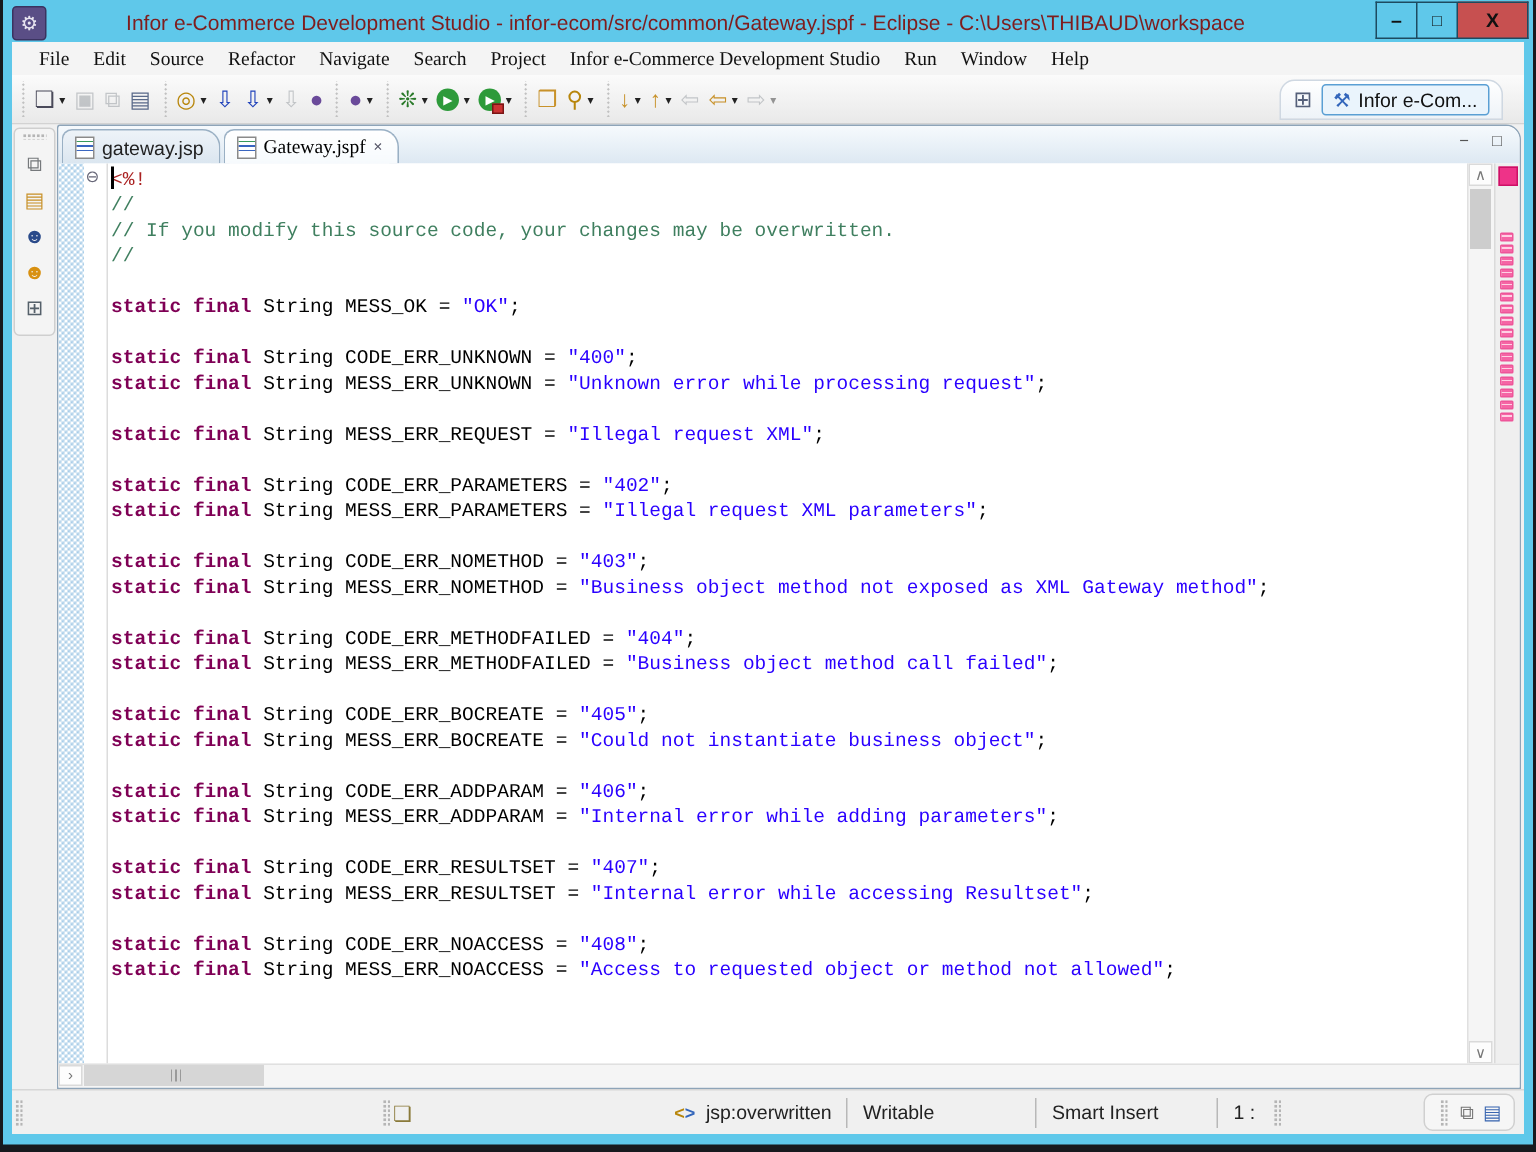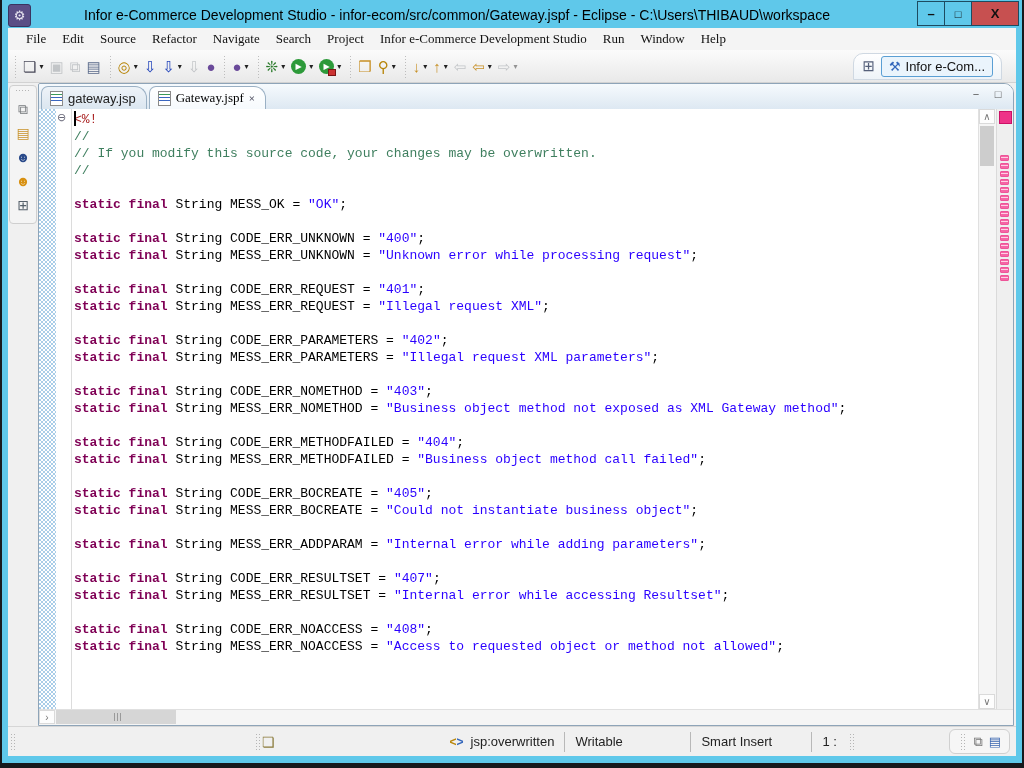--- a/index.html
+++ b/index.html
@@ -3,21 +3,21 @@
 <meta charset="utf-8">
 <style>
   html,body{margin:0;padding:0;}
   body{width:1024px;height:768px;overflow:hidden;font-family:"Liberation Sans",sans-serif;}
   .outer{position:relative;width:1024px;height:768px;background:#17191d;}
   .win{position:absolute;left:2px;top:0;right:2px;bottom:5px;background:#5fc8ea;}
   
   .titlebar{position:relative;height:30px;display:flex;align-items:center;}
   .app-icon{width:21px;height:21px;margin-left:6px;background:#5a4e86;border:1px solid #3a3360;border-radius:3px;
     display:flex;align-items:center;justify-content:center;color:#e8e4f0;font-size:13px;}
-  .title{position:absolute;left:0;right:110px;text-align:center;font-size:14px;color:#000000;white-space:nowrap;}
+  .title{position:absolute;left:0;right:110px;text-align:center;font-size:14px;color:#7f1d1d;white-space:nowrap;}
   .winbtns{position:absolute;right:3px;top:1px;display:flex;}
   .wb{height:23px;display:flex;align-items:center;justify-content:center;font-size:13px;font-weight:bold;
       color:#111;border:1px solid #1d4b60;background:#5fc8ea;}
   .wb.min{width:26px;border-right:none;}
   .wb.max{width:26px;font-size:11px;}
   .wb.close{width:46px;border-left:none;}
   
   .content{position:absolute;left:6px;top:28px;right:6px;bottom:7px;background:#f0f0f0;
     display:flex;flex-direction:column;}
   
@@ -284,35 +284,35 @@
                   <div class="code-line"><span class="tok-j">&lt;%!</span></div>
                   <div class="code-line"><span class="tok-c">//</span></div>
                   <div class="code-line"><span class="tok-c">// If you modify this source code, your changes may be overwritten.</span></div>
                   <div class="code-line"><span class="tok-c">//</span></div>
                   <div class="code-line"></div>
                   <div class="code-line"><span class="tok-k">static final</span><span class="tok-p"> String MESS_OK = </span><span class="tok-s">"OK"</span><span class="tok-p">;</span></div>
                   <div class="code-line"></div>
                   <div class="code-line"><span class="tok-k">static final</span><span class="tok-p"> String CODE_ERR_UNKNOWN = </span><span class="tok-s">"400"</span><span class="tok-p">;</span></div>
                   <div class="code-line"><span class="tok-k">static final</span><span class="tok-p"> String MESS_ERR_UNKNOWN = </span><span class="tok-s">"Unknown error while processing request"</span><span class="tok-p">;</span></div>
                   <div class="code-line"></div>
-                  <div class="code-line"><span class="tok-k">static final</span><span class="tok-p"> String CODE_ERR_REQUEST = </span><span class="tok-s">"401"</span><span class="tok-p">;</span></div>
                   <div class="code-line"><span class="tok-k">static final</span><span class="tok-p"> String MESS_ERR_REQUEST = </span><span class="tok-s">"Illegal request XML"</span><span class="tok-p">;</span></div>
                   <div class="code-line"></div>
                   <div class="code-line"><span class="tok-k">static final</span><span class="tok-p"> String CODE_ERR_PARAMETERS = </span><span class="tok-s">"402"</span><span class="tok-p">;</span></div>
                   <div class="code-line"><span class="tok-k">static final</span><span class="tok-p"> String MESS_ERR_PARAMETERS = </span><span class="tok-s">"Illegal request XML parameters"</span><span class="tok-p">;</span></div>
                   <div class="code-line"></div>
                   <div class="code-line"><span class="tok-k">static final</span><span class="tok-p"> String CODE_ERR_NOMETHOD = </span><span class="tok-s">"403"</span><span class="tok-p">;</span></div>
                   <div class="code-line"><span class="tok-k">static final</span><span class="tok-p"> String MESS_ERR_NOMETHOD = </span><span class="tok-s">"Business object method not exposed as XML Gateway method"</span><span class="tok-p">;</span></div>
                   <div class="code-line"></div>
                   <div class="code-line"><span class="tok-k">static final</span><span class="tok-p"> String CODE_ERR_METHODFAILED = </span><span class="tok-s">"404"</span><span class="tok-p">;</span></div>
                   <div class="code-line"><span class="tok-k">static final</span><span class="tok-p"> String MESS_ERR_METHODFAILED = </span><span class="tok-s">"Business object method call failed"</span><span class="tok-p">;</span></div>
                   <div class="code-line"></div>
                   <div class="code-line"><span class="tok-k">static final</span><span class="tok-p"> String CODE_ERR_BOCREATE = </span><span class="tok-s">"405"</span><span class="tok-p">;</span></div>
                   <div class="code-line"><span class="tok-k">static final</span><span class="tok-p"> String MESS_ERR_BOCREATE = </span><span class="tok-s">"Could not instantiate business object"</span><span class="tok-p">;</span></div>
                   <div class="code-line"></div>
+                  <div class="code-line"><span class="tok-k">static final</span><span class="tok-p"> String CODE_ERR_ADDPARAM = </span><span class="tok-s">"406"</span><span class="tok-p">;</span></div>
                   <div class="code-line"><span class="tok-k">static final</span><span class="tok-p"> String MESS_ERR_ADDPARAM = </span><span class="tok-s">"Internal error while adding parameters"</span><span class="tok-p">;</span></div>
                   <div class="code-line"></div>
                   <div class="code-line"><span class="tok-k">static final</span><span class="tok-p"> String CODE_ERR_RESULTSET = </span><span class="tok-s">"407"</span><span class="tok-p">;</span></div>
                   <div class="code-line"><span class="tok-k">static final</span><span class="tok-p"> String MESS_ERR_RESULTSET = </span><span class="tok-s">"Internal error while accessing Resultset"</span><span class="tok-p">;</span></div>
                   <div class="code-line"></div>
                   <div class="code-line"><span class="tok-k">static final</span><span class="tok-p"> String CODE_ERR_NOACCESS = </span><span class="tok-s">"408"</span><span class="tok-p">;</span></div>
                   <div class="code-line"><span class="tok-k">static final</span><span class="tok-p"> String MESS_ERR_NOACCESS = </span><span class="tok-s">"Access to requested object or method not allowed"</span><span class="tok-p">;</span></div>
                 </div>
             </div>
             <div class="vscroll">

